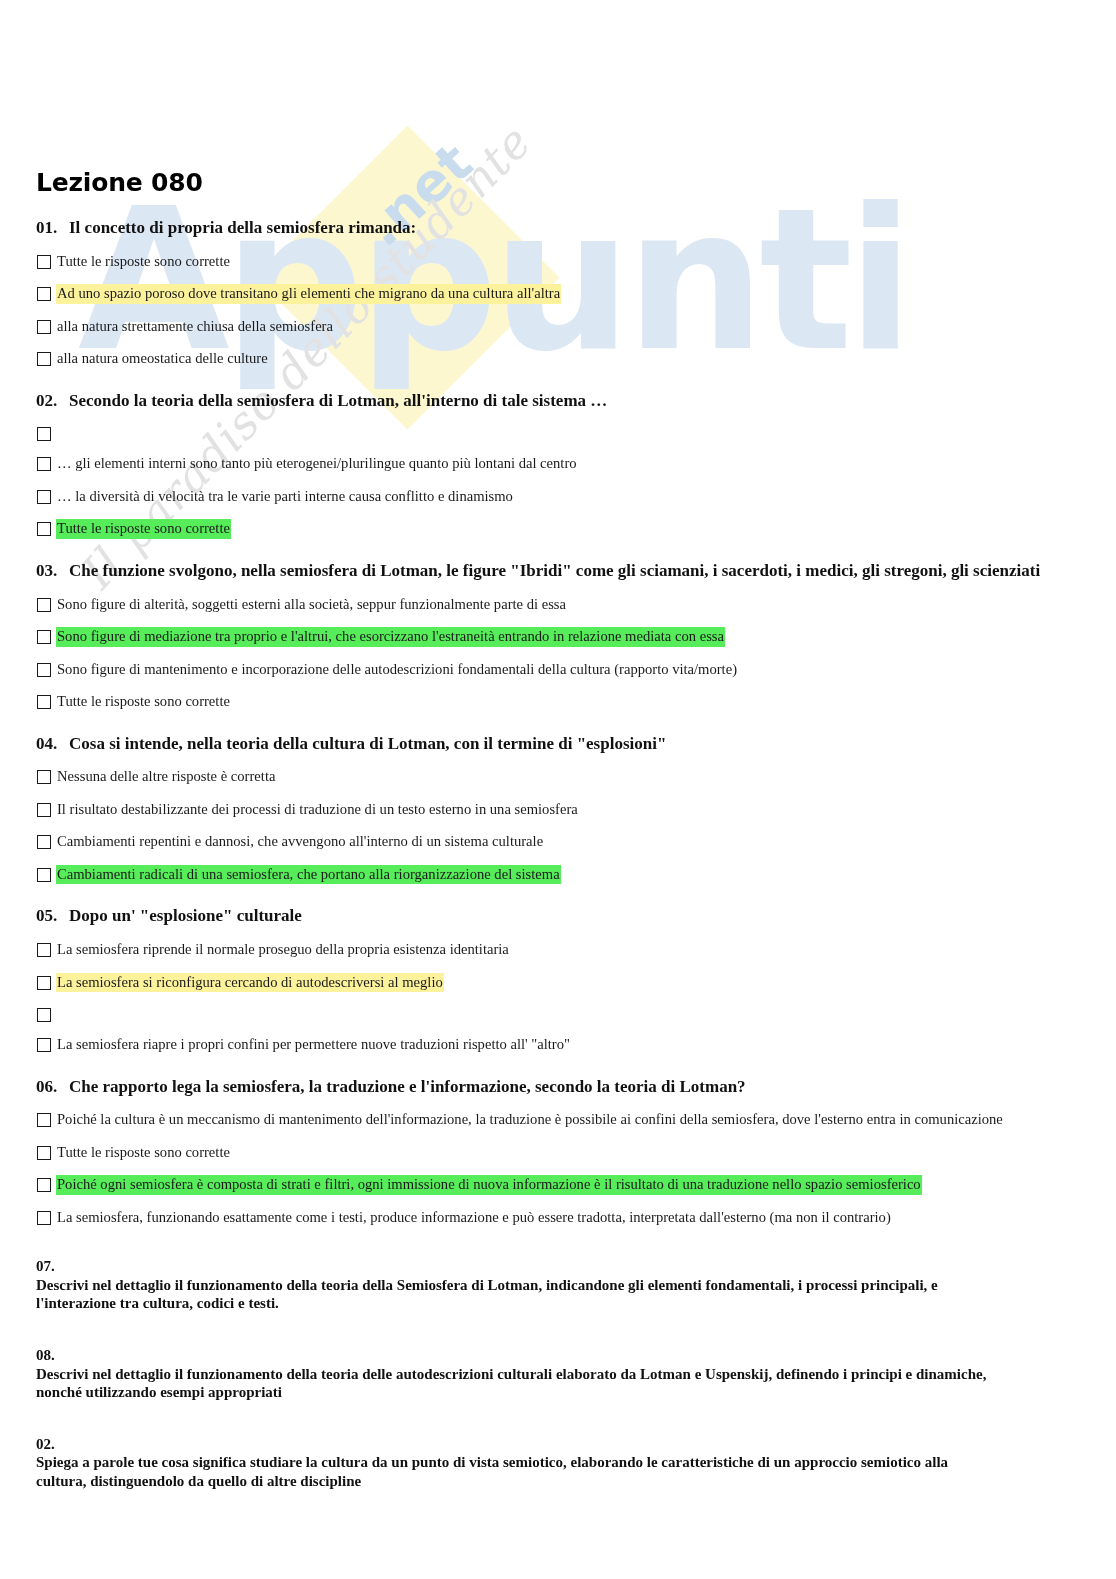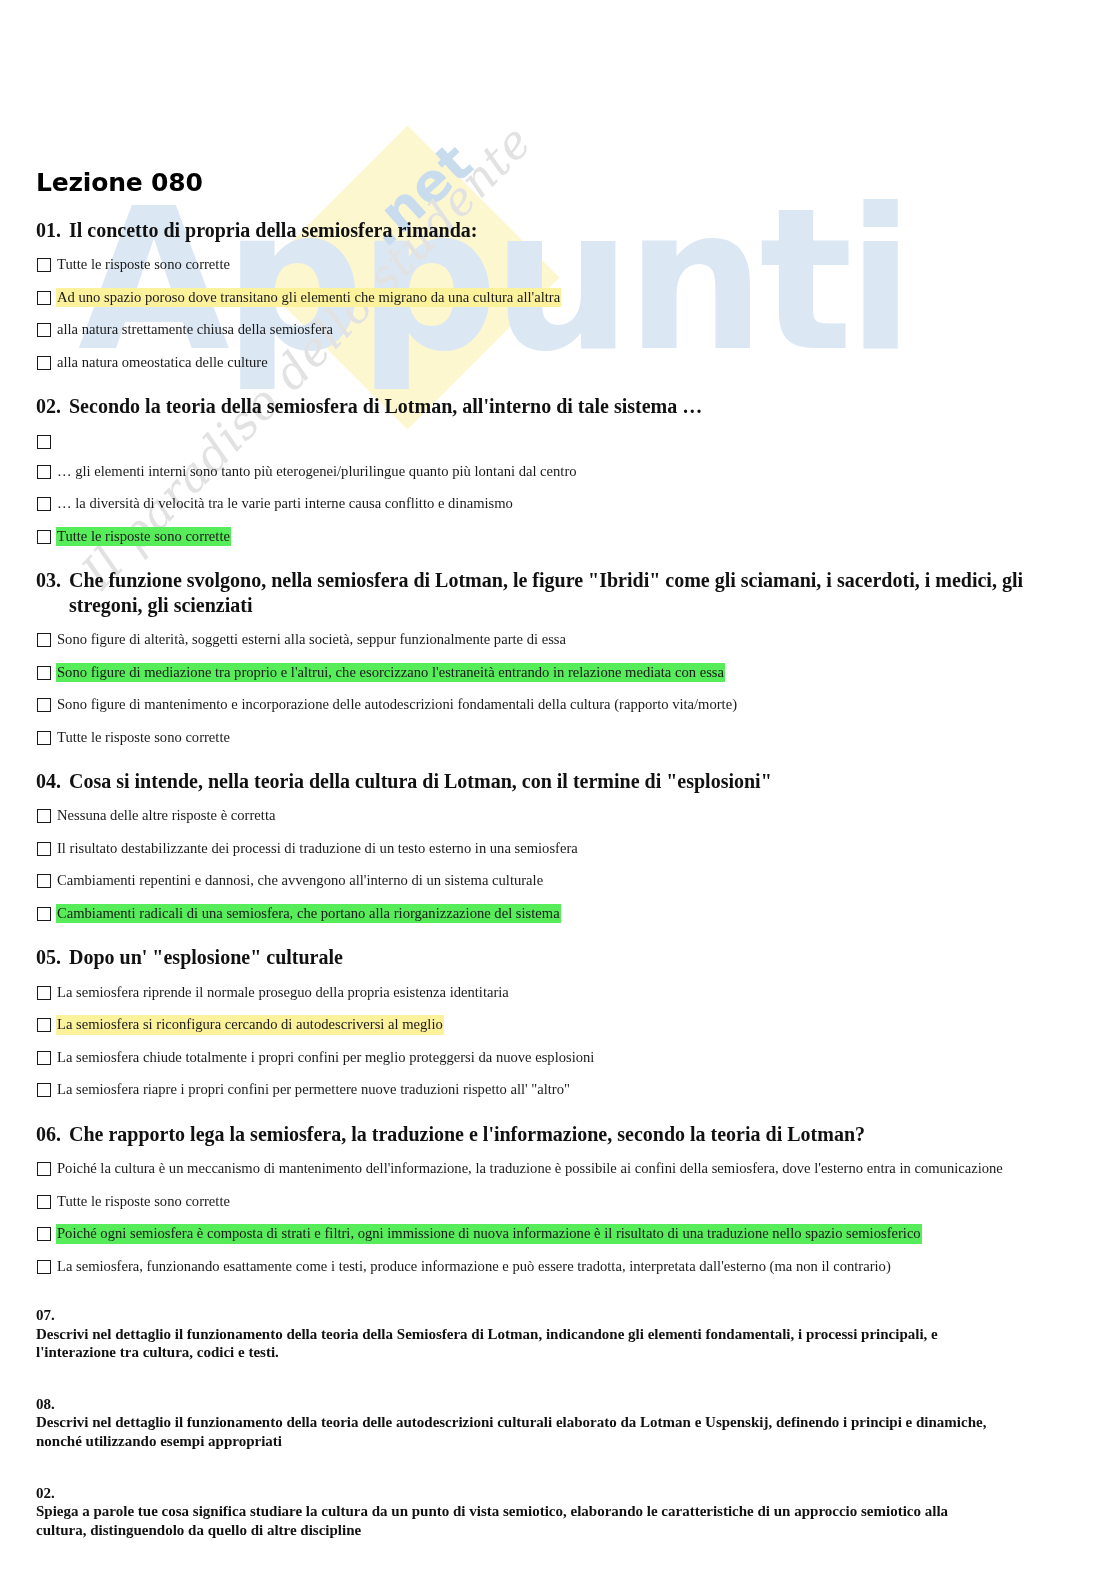--- a/index.html
+++ b/index.html
@@ -90,21 +90,21 @@
     margin: 0 0 21px 0;
     letter-spacing: -.2px;
   }
 
   .question-block { margin: 0 0 22px 0; }
 
   .q-line {
     display: flex;
     align-items: flex-start;
     font-weight: 700;
-    font-size: 20px;
+    font-size: 17px;
     line-height: 1.22;
     color: #111;
     margin-bottom: 13px;
   }
   .q-num {
     flex: 0 0 auto;
     width: 33px;
     font-weight: 700;
   }
   .q-text { flex: 1 1 auto; }
@@ -268,21 +268,20 @@
       <div class="answer">
         <span class="checkbox"></span>
         <span class="a-text">La semiosfera riprende il normale proseguo della propria esistenza identitaria</span>
       </div>
       <div class="answer">
         <span class="checkbox"></span>
         <span class="a-text hl-yellow">La semiosfera si riconfigura cercando di autodescriversi al meglio</span>
       </div>
       <div class="answer">
         <span class="checkbox"></span>
-        <span class="a-text">La semiosfera chiude totalmente i propri confini per meglio proteggersi da nuove esplosioni</span>
       </div>
       <div class="answer">
         <span class="checkbox"></span>
         <span class="a-text">La semiosfera riapre i propri confini per permettere nuove traduzioni rispetto all' "altro"</span>
       </div>
     </div>
 
     <div class="question-block spacer-q6">
       <div class="q-line">
         <span class="q-num">06.</span>

